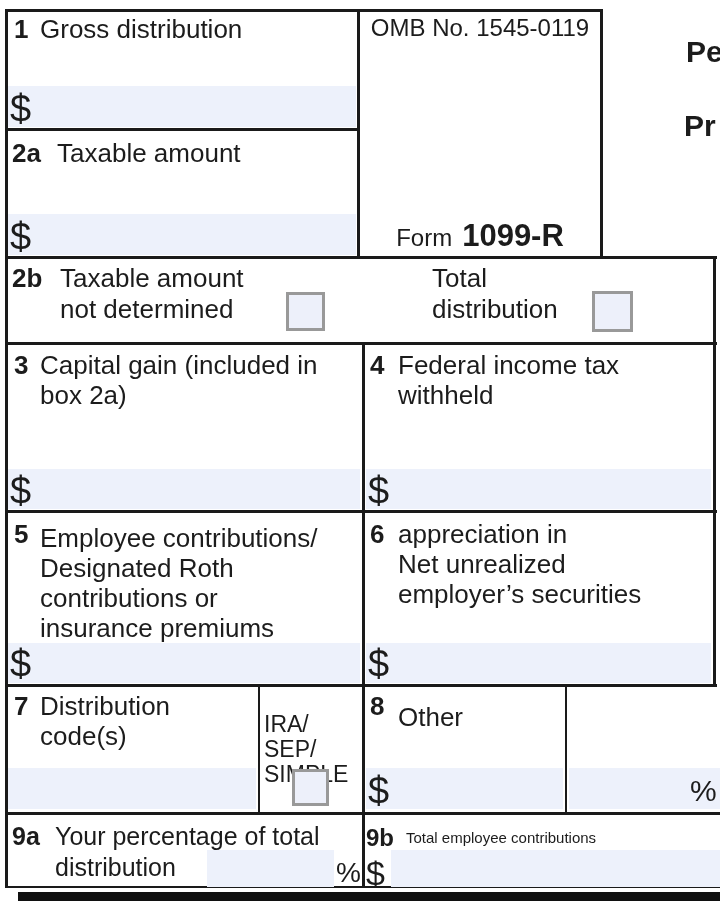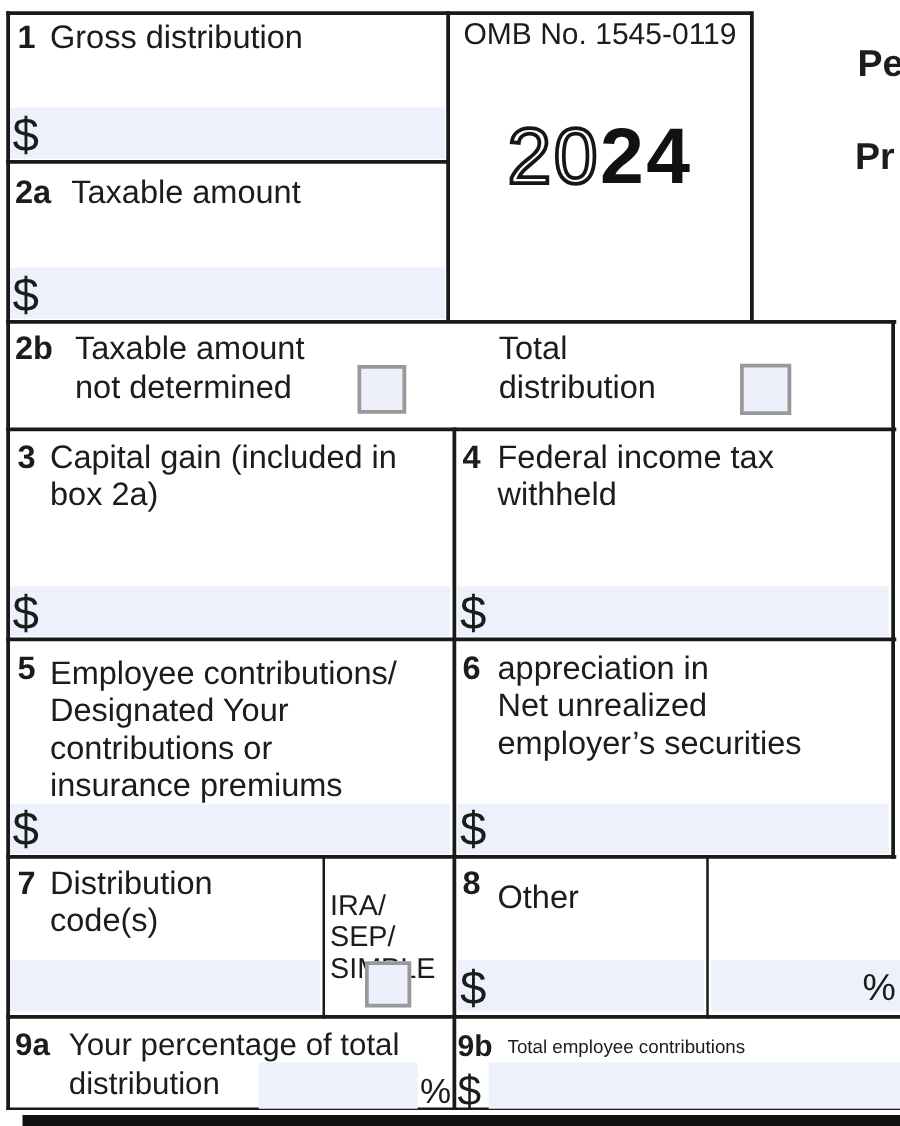--- a/index.html
+++ b/index.html
@@ -110,42 +110,42 @@
   <div class="ln" style="left:5px;top:684px;width:712px;height:3px;"></div>
   <div class="ln" style="left:5px;top:812px;width:715px;height:3px;"></div>
   <div class="ln" style="left:5px;top:886px;width:715px;height:2px;"></div>
   <div class="ln" style="left:713px;top:256px;width:3px;height:431px;"></div>
   <div class="ln" style="left:362px;top:342px;width:3px;height:546px;"></div>
   <div class="ln" style="left:258px;top:684px;width:2px;height:131px;"></div>
   <div class="ln" style="left:565px;top:684px;width:2px;height:131px;"></div>
   <div class="ln" style="left:18px;top:892px;width:702px;height:9px;background:#101010;"></div>
 
   <div class="omb">OMB No. 1545-0119</div>
-  <div class="year"><span class="outline">20</span><span class="solid">24</span></div>
+  <div class="formline"><span class="fw">Form</span><span class="fn">1099-R</span></div>
 
   <div class="titlefrag" style="left:686px;top:36px;">Pe</div>
   <div class="titlefrag" style="left:684px;top:110px;">Pr</div>
 
   <div class="num" style="left:14px;top:14px;">1</div>
   <div class="lbl" style="left:40px;top:14px;">Gross distribution</div>
   <div class="field" style="left:8px;top:86px;width:348px;height:41px;"></div>
   <div class="dollar" style="left:10px;top:90px;">$</div>
 
   <div class="num" style="left:12px;top:138px;">2a</div>
   <div class="lbl" style="left:57px;top:138px;">Taxable amount</div>
   <div class="field" style="left:8px;top:214px;width:348px;height:41px;"></div>
   <div class="dollar" style="left:10px;top:218px;">$</div>
 
   <div class="num" style="left:12px;top:263px;">2b</div>
   <div class="lbl" style="left:60px;top:263px;line-height:31px;">
     <div>Taxable amount</div>
     <div>not determined</div>
   </div>
   <div class="cbx" style="left:286px;top:292px;width:39px;height:39px;"></div>
-  <div class="lbl" style="left:399px;top:263px;line-height:31px;">
+  <div class="lbl" style="left:432px;top:263px;line-height:31px;">
     <div>Total</div>
     <div>distribution</div>
   </div>
   <div class="cbx" style="left:592px;top:291px;width:41px;height:41px;"></div>
 
   <div class="num" style="left:14px;top:350px;">3</div>
   <div class="lbl" style="left:40px;top:350px;">
     <div>Capital gain (included in</div>
     <div>box 2a)</div>
   </div>
@@ -156,21 +156,21 @@
   <div class="lbl" style="left:398px;top:350px;">
     <div>Federal income tax</div>
     <div>withheld</div>
   </div>
   <div class="field" style="left:366px;top:469px;width:345px;height:40px;"></div>
   <div class="dollar" style="left:368px;top:472px;">$</div>
 
   <div class="num" style="left:14px;top:519px;">5</div>
   <div class="lbl" style="left:40px;top:523px;">
     <div>Employee contributions/</div>
-    <div>Designated Your</div>
+    <div>Designated Roth</div>
     <div>contributions or</div>
     <div>insurance premiums</div>
   </div>
   <div class="field" style="left:8px;top:643px;width:352px;height:40px;"></div>
   <div class="dollar" style="left:10px;top:645px;">$</div>
 
   <div class="num" style="left:370px;top:519px;">6</div>
   <div class="lbl" style="left:398px;top:519px;">
     <div>appreciation in</div>
     <div>Net unrealized</div>

